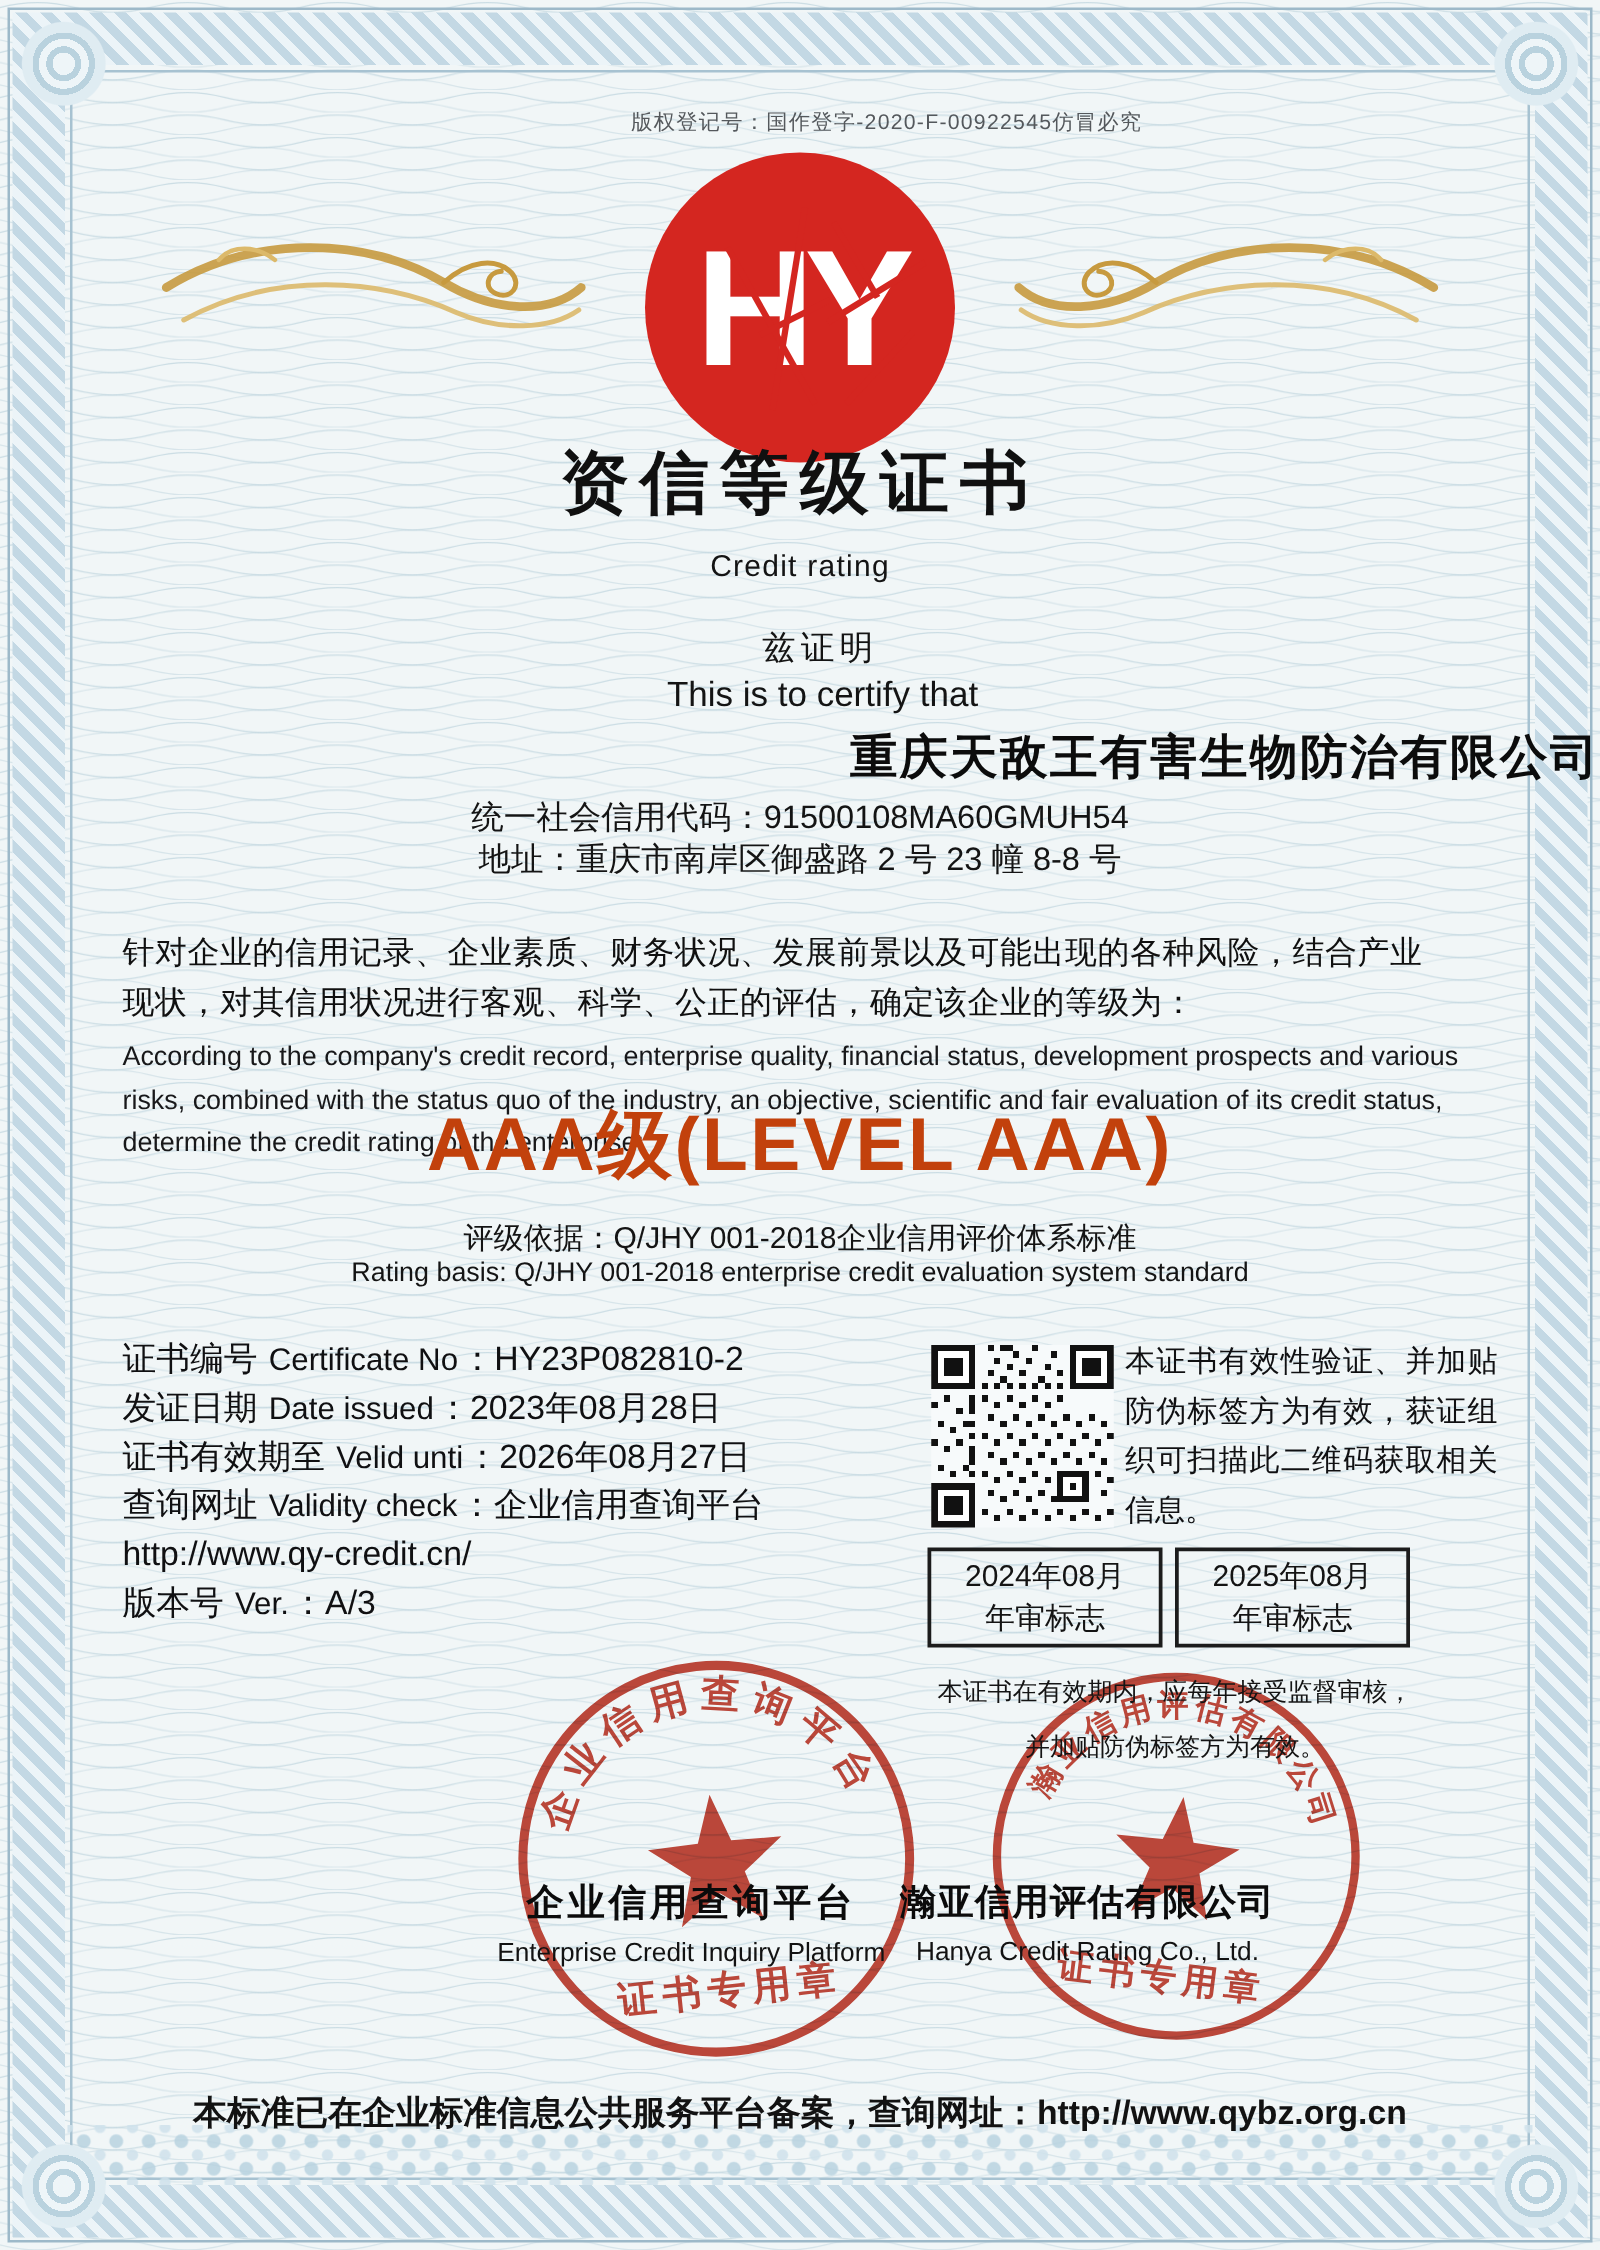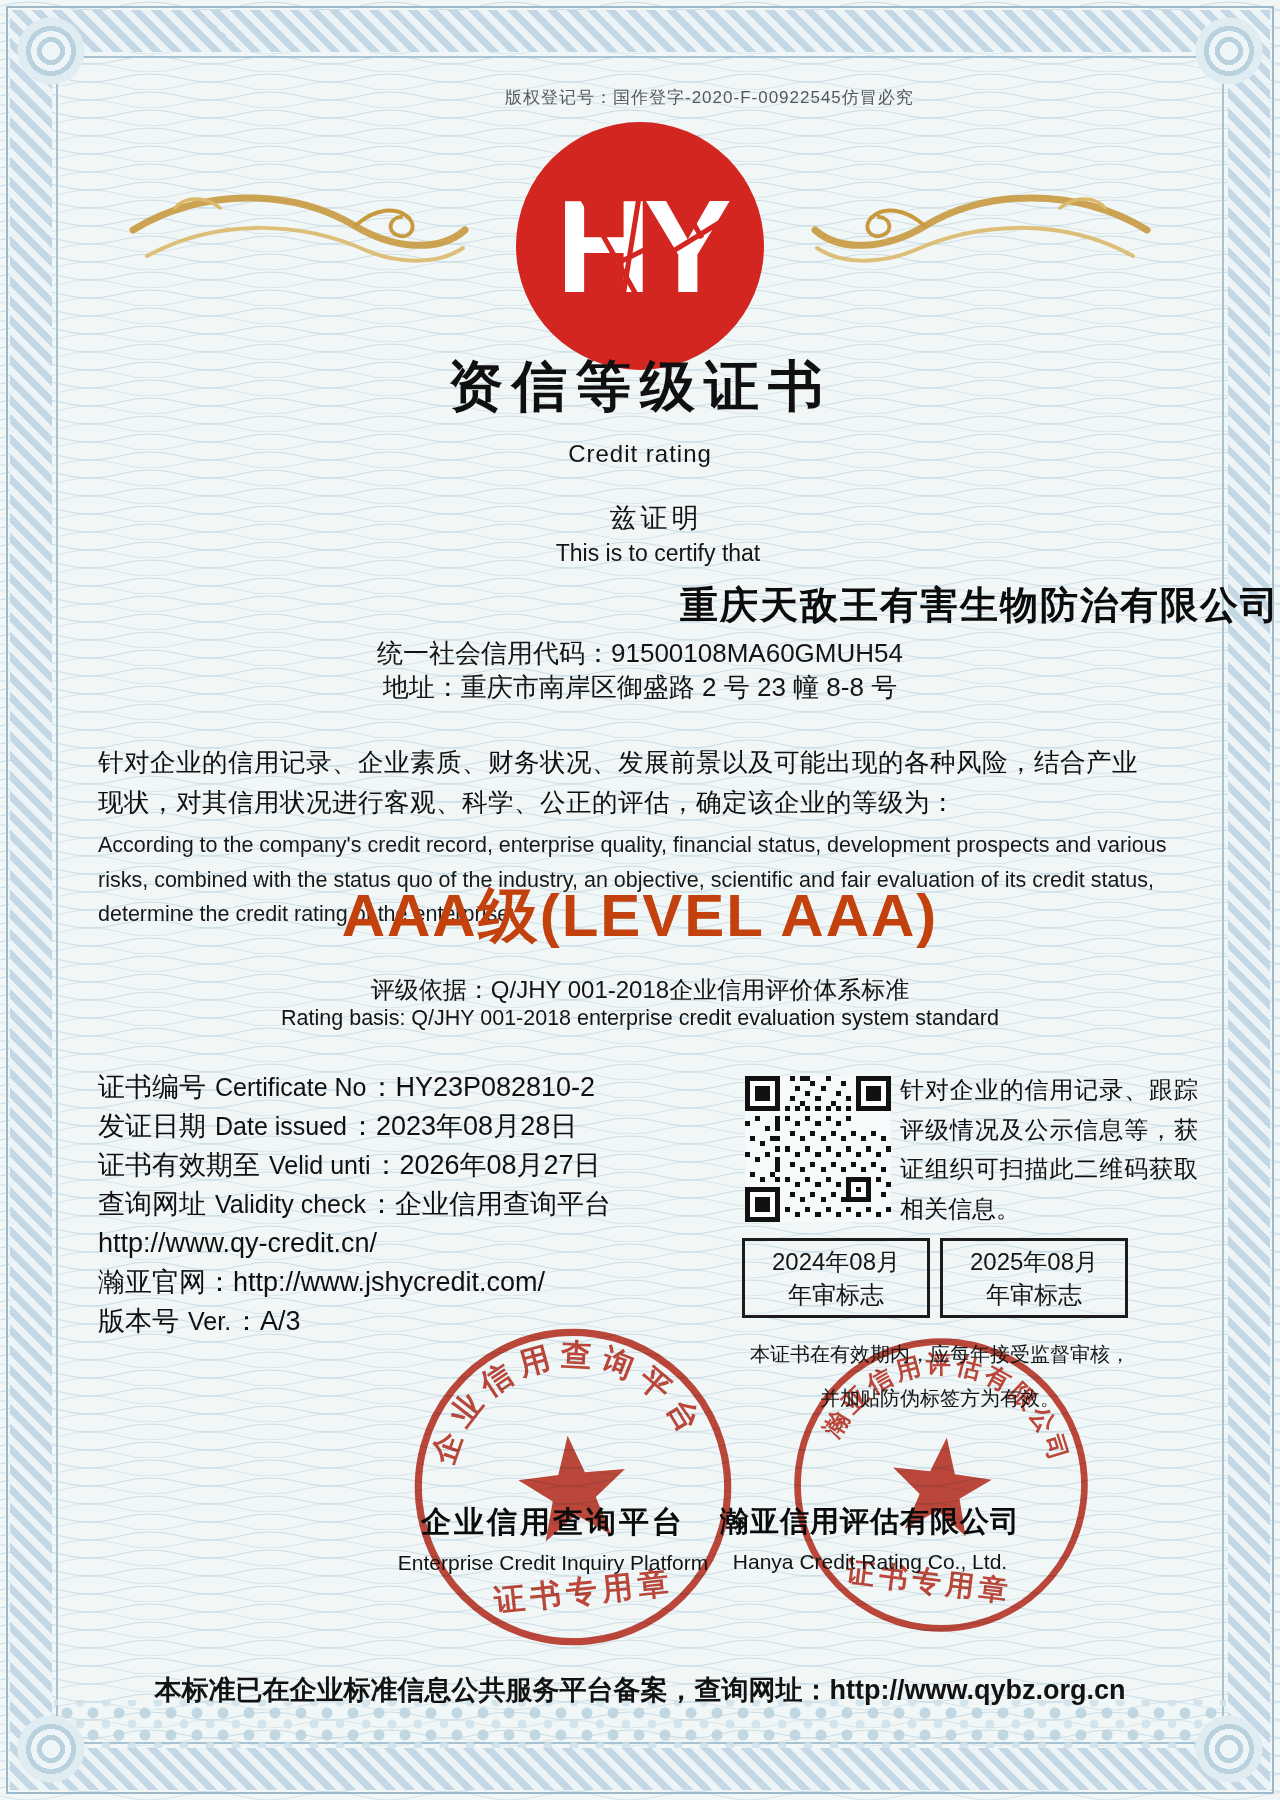--- a/index.html
+++ b/index.html
@@ -34,21 +34,21 @@
   .abs { position:absolute; z-index:3; }
   .ctr { left:0; right:0; text-align:center; }
   .copyright { left:505px; top:86px; font-size:17px; color:#54585c; letter-spacing:1px; }
   .logo { left:512px; top:118px; }
   .flourish { top:168px; width:345px; height:135px; }
   .fl-left { left:125px; }
   .fl-right { left:810px; transform:scaleX(-1); }
   .title-zh { top:350px; font-size:55px; font-weight:700; letter-spacing:9px; color:#101010; }
   .title-en { top:440px; font-size:24px; letter-spacing:1px; }
   .certify-zh { top:500px; font-size:27px; letter-spacing:4px;margin-left:32px; }
-  .certify-en { top:540px; font-size:23px;margin-left:36px; }
+  .certify-en { top:540px; font-size:28px;margin-left:36px; }
   .company-name { top:580px; font-size:38px; font-weight:800; letter-spacing:2px; color:#0c0c0c;text-align:right; }
   .company-code { top:636px; font-size:26px; }
   .company-address { top:670px; font-size:26px; }
   .statement { left:98px; right:98px; top:742px; text-align:left; }
   .st-zh { font-size:25.5px; line-height:40px; color:#101010; letter-spacing:.5px; }
   .st-en { font-size:21.5px; line-height:34.5px; margin-top:6px; color:#18181a; }
   .rating-level { top:876px; font-size:60px; font-weight:800; color:#c2410c; letter-spacing:2px; }
   .basis-zh { top:974px; font-size:24px; }
   .basis-en { top:1006px; font-size:21.5px; }
   .details { left:98px; top:1068px; }
@@ -160,23 +160,20 @@
     <div class="drow">
       <span class="d-zh">证书有效期至</span><span class="d-en">Velid unti</span><span class="d-val">：2026年08月27日</span>
     </div>
     <div class="drow">
       <span class="d-zh">查询网址</span><span class="d-en">Validity check</span><span class="d-val">：企业信用查询平台</span>
     </div>
     <div class="drow">
       <span class="d-zh">http://www.qy-credit.cn/</span>
     </div>
     <div class="drow">
-      <span class="d-zh">瀚亚官网：http://www.jshycredit.com/</span>
-    </div>
-    <div class="drow">
       <span class="d-zh">版本号</span><span class="d-en">Ver.</span><span class="d-val">：A/3</span>
     </div>
   </div>
 
   <svg class="abs qr" width="146" height="146" viewBox="0 0 29 29" shape-rendering="crispEdges">
     <rect width="29" height="29" fill="#f7fafb"></rect>
     <g fill="#111">
       <path d="M0 0h7v7H0z"></path>
         <path d="M22 0h7v7h-7z"></path>
         <path d="M0 22h7v7H0z"></path>
@@ -200,21 +197,21 @@
       <path d="M8 20h1v1H8z M12 20h1v1h-1z M16 20h1v1h-1z M22 20h1v1h-1z M26 20h1v1h-1z M10 21h1v1h-1z M14 21h1v1h-1z M18 21h1v1h-1z M24 21h1v1h-1z M28 21h1v1h-1z"></path>
       <path d="M20 20h5v5h-5z"></path>
     </g>
     <path d="M21 21h3v3h-3z" fill="#fff"></path>
     <path d="M22 22h1v1h-1z" fill="#111"></path>
     <g fill="#111">
       <path d="M9 23h1v1H9z M13 23h1v1h-1z M17 23h1v1h-1z M27 23h1v1h-1z M11 24h1v1h-1z M15 24h1v1h-1z M19 24h1v1h-1z M8 26h1v1H8z M12 26h1v1h-1z M16 26h1v1h-1z M20 26h1v1h-1z M24 26h1v1h-1z M28 26h1v1h-1z M10 27h1v1h-1z M14 27h1v1h-1z M18 27h1v1h-1z M22 27h1v1h-1z M26 27h1v1h-1z"></path>
     </g>
   </svg>
 
-  <div class="abs qr-note">针对企业的信用记录、跟踪评级情况及公示信息等，获证组织可扫描此二维码获取相关信息。</div>
+  <div class="abs qr-note">本证书有效性验证、并加贴防伪标签方为有效，获证组织可扫描此二维码获取相关信息。</div>
 
   <div class="abs stamps">
     <div class="stamp-box">
       <div>2024年08月</div>
       <div>年审标志</div>
     </div>
     <div class="stamp-box">
       <div>2025年08月</div>
       <div>年审标志</div>
     </div>

